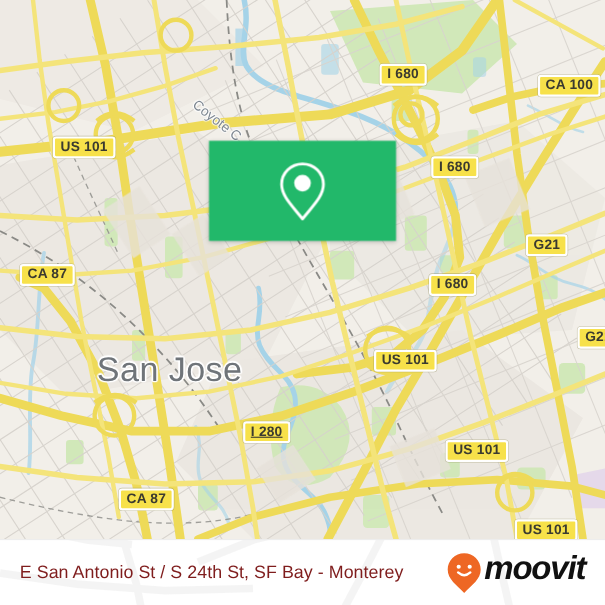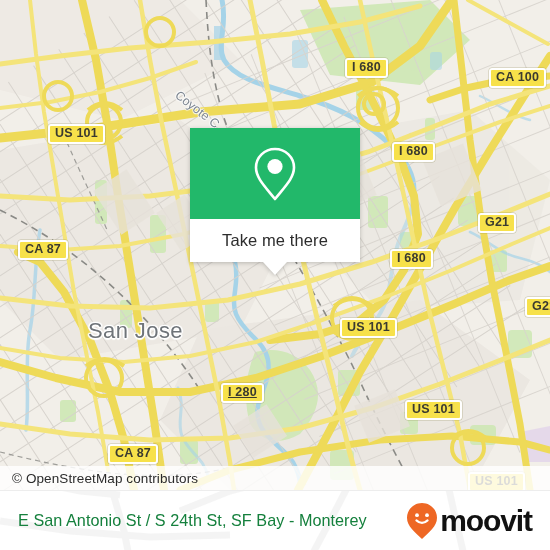--- a/index.html
+++ b/index.html
@@ -98,26 +98,26 @@
   #bottom-inner {
     position:relative;
     z-index:3;
     width:550px; height:59px;
     display:flex; align-items:center;
     justify-content:space-between;
     padding:0 18px 0 18px;
   }
   #place-title {
     font-size:16.2px;
-    color:#15803d;
+    color:#7f1d1d;
     letter-spacing:0.05px;
     white-space:nowrap;
   }
   #brand {
-    display:flex; align-items:center; gap:2px;
+    display:flex; align-items:flex-start; gap:2px;font-style:italic;
   }
   #brand-word {
     font-size:30px;
     font-weight:bold;
     color:#111111;
     letter-spacing:-1.1px;
     line-height:1;
   }
 
   
@@ -133,21 +133,21 @@
     letter-spacing:0.2px;
     white-space:nowrap;
     line-height:13px;
     z-index:25;
     box-shadow:0 0 0 0.5px rgba(140,135,80,0.45);
   }
 
   
   .city-label {
     position:absolute;
-    font-size:22px;
+    font-size:31px;
     color:#6f7479;
     letter-spacing:0.4px;
     text-shadow:
       1.5px 0 1px #fff, -1.5px 0 1px #fff, 0 1.5px 1px #fff, 0 -1.5px 1px #fff,
       1px 1px 1px #fff, -1px -1px 1px #fff, 1px -1px 1px #fff, -1px 1px 1px #fff;
     z-index:20;
     pointer-events:none;
   }
   .stream-label {
     position:absolute;
@@ -392,35 +392,28 @@
     <div class="shield" style="left:478px; top:213px;">G21</div>
     <div class="shield" style="left:18px;  top:240px;">CA 87</div>
     <div class="shield" style="left:390px; top:249px;">I 680</div>
     <div class="shield" style="left:525px; top:297px;">G21</div>
     <div class="shield" style="left:340px; top:318px;">US 101</div>
     <div class="shield" style="left:221px; top:383px;text-decoration:underline;">I 280</div>
     <div class="shield" style="left:405px; top:400px;">US 101</div>
     <div class="shield" style="left:108px; top:444px;">CA 87</div>
     <div class="shield" style="left:468px; top:472px;">US 101</div>
 
-    <div id="attribution">
-      <span>© OpenStreetMap contributors</span>
-    </div>
   </div>
 
   <div id="popup">
     <div id="popup-head">
       <svg width="48" height="58" viewBox="0 0 48 58">
         <path d="M24 4 C13.5 4 5 12.3 5 22.6 C5 33.2 14.5 42 24 54 C33.5 42 43 33.2 43 22.6 C43 12.3 34.5 4 24 4 Z" fill="none" stroke="#ffffff" stroke-width="2.6" stroke-linejoin="round"></path>
         <circle cx="24" cy="21.5" r="7.6" fill="#ffffff"></circle>
       </svg>
-    </div>
-    <div id="popup-body">
-      <span>Take me there</span>
-      <div id="popup-tail"></div>
     </div>
   </div>
 
   <div id="bottombar">
     <svg id="bottombar-watermark" width="550" height="550" viewBox="0 0 550 550">
       <g fill="none" stroke="#dedede" stroke-width="7">
         <path d="M180 490 L230 470 L300 452 L380 440 L452 436 L520 442 L550 450"></path>
         <path d="M298 560 L330 500 L360 442 L392 388 L424 332"></path>
         <path d="M18 452 L40 462 L80 470 L120 474"></path>
         <path d="M0 500 L70 510 L150 516 L230 514"></path>

